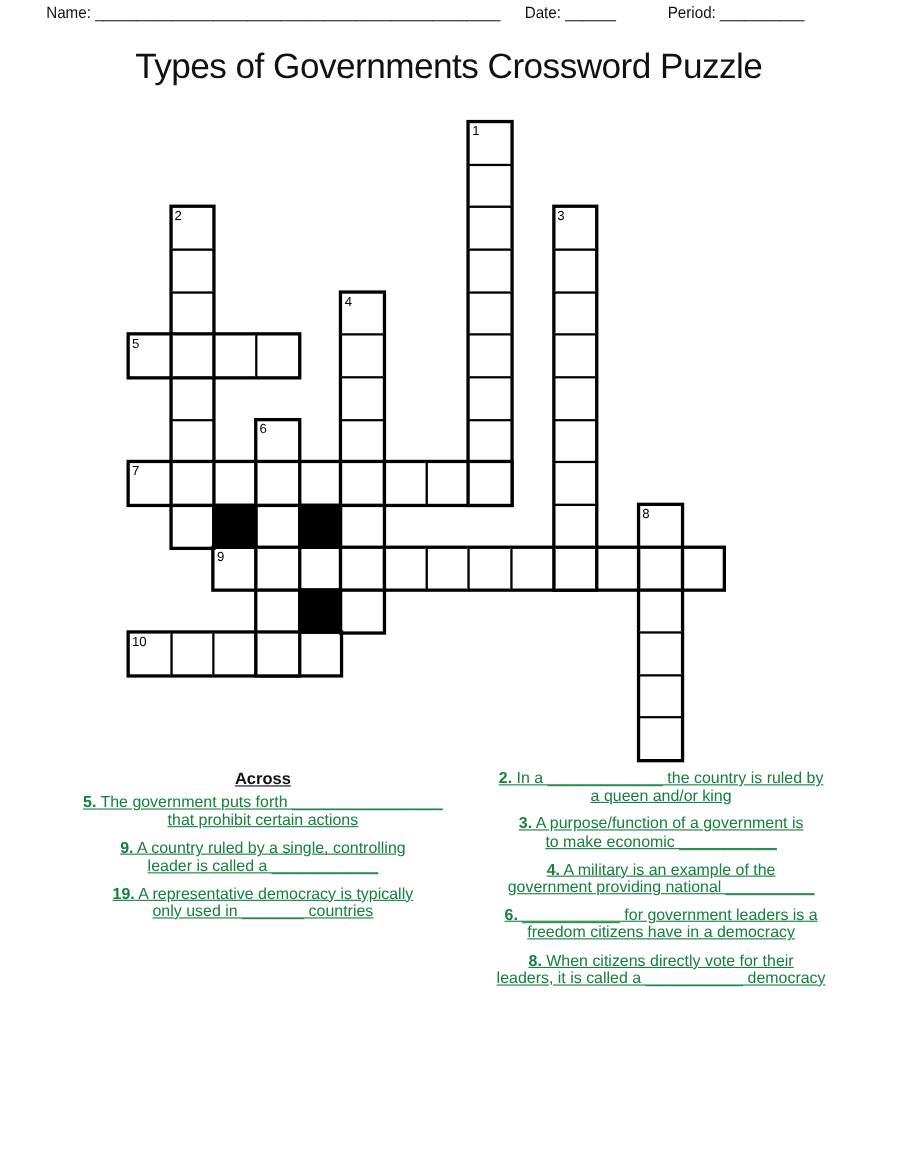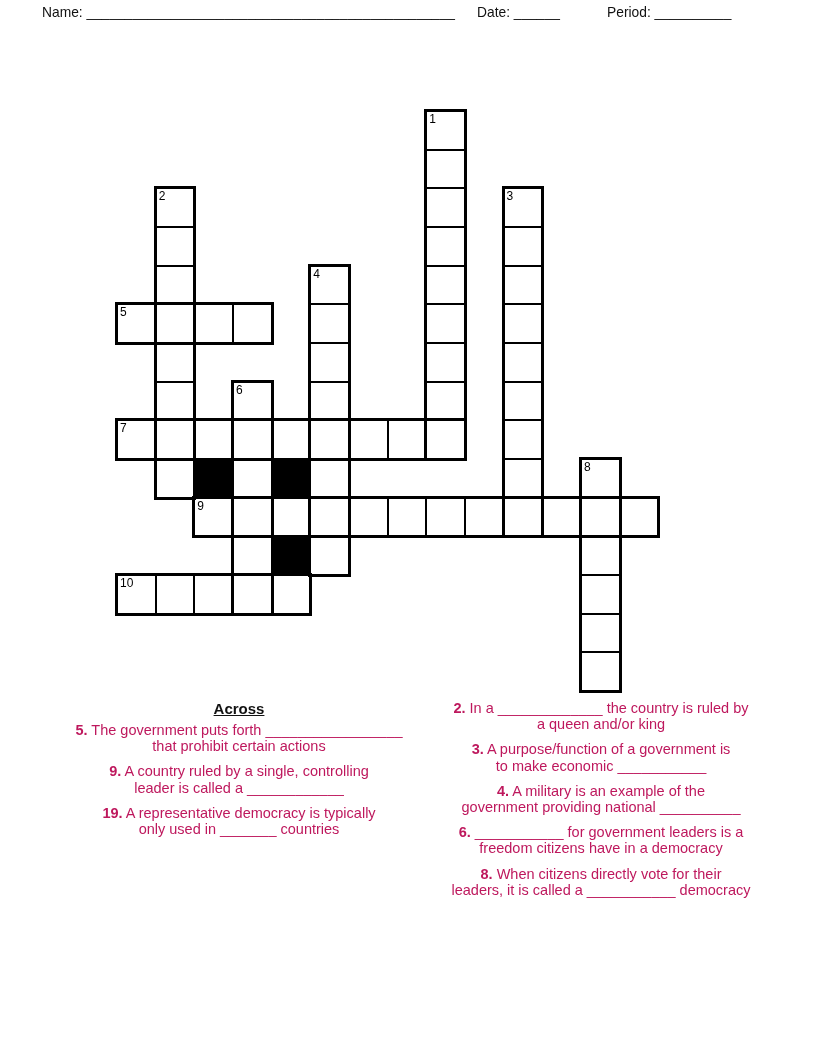--- a/index.html
+++ b/index.html
@@ -77,21 +77,22 @@
     text-decoration: underline;
     line-height: 17px;
     margin-bottom: 5px;
     color: #111;
   }
   .clue {
     font-size: 14.5px;
     line-height: 16.2px;
     margin-bottom: 9px;
     white-space: pre-line;
-    color: #be185d;
+    color: #15803d;
+    text-decoration: underline;
   }
   .clue .cnum { font-weight: 700; }
 </style>
 </head>
 <body>
 
 <div class="page">
 
   <div>
     <div class="hdr-field" id="f-name">
@@ -101,20 +102,21 @@
     <div class="hdr-field" id="f-date">
       <span>Date:</span>
       <span class="hdr-line">______</span>
     </div>
     <div class="hdr-field" id="f-period">
       <span>Period:</span>
       <span class="hdr-line">__________</span>
     </div>
   </div>
 
+  <h1 class="title">Types of Governments Crossword Puzzle</h1>
 
   <div class="grid" id="grid">
       <div class="cell" style="left: 425.28px; top: 110px; width: 40.66px; height: 40.66px;"></div>
       <div class="cell" style="left: 425.28px; top: 148.66px; width: 40.66px; height: 40.66px;"></div>
       <div class="cell" style="left: 425.28px; top: 187.32px; width: 40.66px; height: 40.66px;"></div>
       <div class="cell" style="left: 425.28px; top: 225.98px; width: 40.66px; height: 40.66px;"></div>
       <div class="cell" style="left: 425.28px; top: 264.64px; width: 40.66px; height: 40.66px;"></div>
       <div class="cell" style="left: 425.28px; top: 303.3px; width: 40.66px; height: 40.66px;"></div>
       <div class="cell" style="left: 425.28px; top: 341.96px; width: 40.66px; height: 40.66px;"></div>
       <div class="cell" style="left: 425.28px; top: 380.62px; width: 40.66px; height: 40.66px;"></div>

